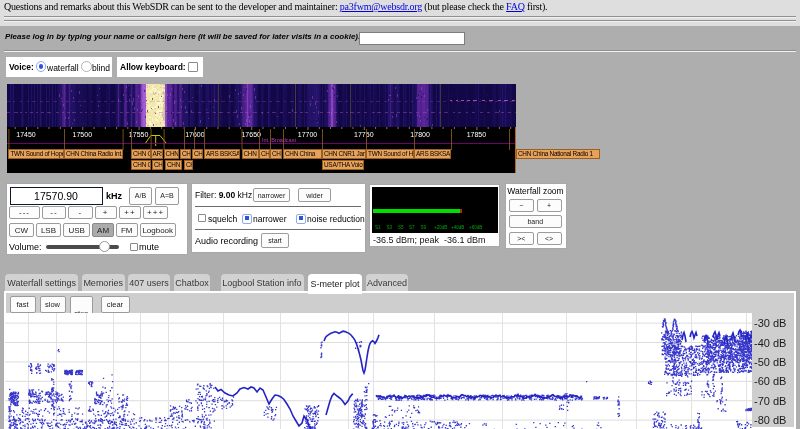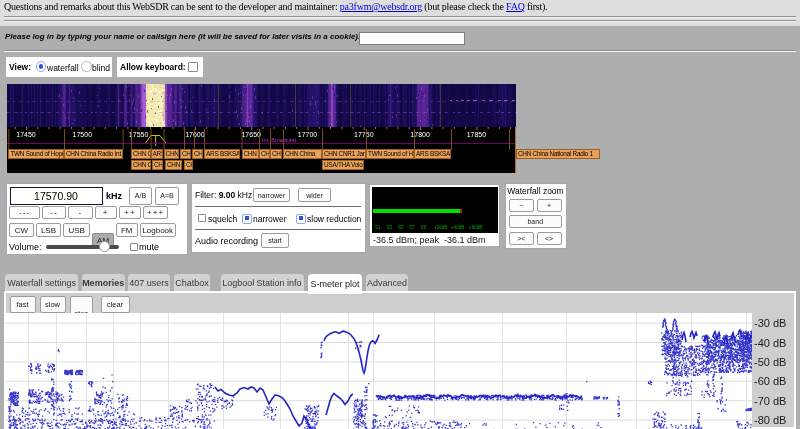--- a/index.html
+++ b/index.html
@@ -25,21 +25,21 @@
 <div class="abs" style="left:4px;top:1px;font-family:'Liberation Serif',serif;font-size:10px;color:#000;letter-spacing:-0.22px;white-space:nowrap">Questions and remarks about this WebSDR can be sent to the developer and maintainer: <span style="color:#0000dd;text-decoration:underline">pa3fwm@websdr.org</span> (but please check the <span style="color:#0000dd;text-decoration:underline">FAQ</span> first).</div>
 <div class="hr2" style="top:15.5px"></div>
 <div class="hr2" style="top:20px"></div>
 
 <div class="abs" style="left:5px;top:32px;font-size:8px;font-weight:bold;font-style:italic;color:#000;white-space:nowrap">Please log in by typing your name or callsign here (it will be saved for later visits in a cookie):</div>
 <div class="abs" style="left:359px;top:31.5px;width:106px;height:13.5px;background:#fff;border:1px solid #7e7e7e"></div>
 <div class="hr2" style="top:50px"></div>
 
 <div class="abs" style="left:6px;top:56.5px;width:106px;height:20.5px;background:#fff"></div>
 <div class="abs" style="left:116.5px;top:56.5px;width:86px;height:20.5px;background:#fff"></div>
-<div class="abs" style="left:9px;top:62px;font-size:8.5px;font-weight:bold">View:</div>
+<div class="abs" style="left:9px;top:62px;font-size:8.5px;font-weight:bold">Voice:</div>
 <div class="abs" style="left:35.5px;top:61px;width:10.5px;height:10.5px;border:1.5px solid #91a9ec;border-radius:50%;background:#fff"></div>
 <div class="abs" style="left:38.5px;top:64px;width:4.8px;height:4.8px;background:#2b52df;border-radius:50%"></div>
 <div class="abs" style="left:47px;top:62.5px;font-size:8.5px">waterfall</div>
 <div class="abs" style="left:81px;top:61px;width:10.5px;height:10.5px;border:1px solid #b4b4b4;border-radius:50%;background:#fff"></div>
 <div class="abs" style="left:92px;top:62.5px;font-size:8.5px">blind</div>
 <div class="abs" style="left:120px;top:62px;font-size:8.5px;font-weight:bold">Allow keyboard:</div>
 <div class="cb" style="left:188px;top:61.5px;width:10px;height:10px"></div>
 
 <div class="abs" style="left:7px;top:84px;width:509px;height:89px;background:#000">
   <div class="abs" style="left:0;top:0;width:509px;height:43px;overflow:hidden">
@@ -540,40 +540,40 @@
 <div class="btn" style="left:155px;top:186.5px;width:24px;height:18px;font-size:7px">A=B</div>
 <div class="btn" style="left:9px;top:206px;width:31px;height:13px;font-size:8px;letter-spacing:1px">---</div>
 <div class="btn" style="left:41.8px;top:206px;width:24.2px;height:13px;font-size:8px;letter-spacing:1px">--</div>
 <div class="btn" style="left:68.2px;top:206px;width:24.4px;height:13px;font-size:8px;letter-spacing:1px">-</div>
 <div class="btn" style="left:94.5px;top:206px;width:22.4px;height:13px;font-size:8px;letter-spacing:1px">+</div>
 <div class="btn" style="left:118.8px;top:206px;width:22.3px;height:13px;font-size:8px;letter-spacing:1px">++</div>
 <div class="btn" style="left:143px;top:206px;width:25.2px;height:13px;font-size:8px;letter-spacing:1px">+++</div>
 <div class="btn" style="left:9px;top:223px;width:24.7px;height:14px;font-size:8px;">CW</div>
 <div class="btn" style="left:35.6px;top:223px;width:25.7px;height:14px;font-size:8px;">LSB</div>
 <div class="btn" style="left:63.2px;top:223px;width:27.1px;height:14px;font-size:8px;">USB</div>
-<div class="btn" style="left:92.2px;top:233px;width:21.8px;height:14px;font-size:8px;background:#ababab;border-color:#8a8a8a;">AM</div>
+<div class="btn" style="left:92.2px;top:223px;width:21.8px;height:14px;font-size:8px;background:#ababab;border-color:#8a8a8a;">AM</div>
 <div class="btn" style="left:115.7px;top:223px;width:22.1px;height:14px;font-size:8px;">FM</div>
 <div class="btn" style="left:139.7px;top:223px;width:36.1px;height:14px;font-size:8px;">Logbook</div>
 <div class="abs" style="left:9px;top:242px;font-size:9px">Volume:</div>
 <div class="abs" style="left:46px;top:245px;width:73px;height:4px;background:#4a4a4a;border-radius:2px"></div>
 <div class="abs" style="left:98.5px;top:241px;width:11px;height:11px;background:#fff;border:1px solid #999;border-radius:50%"></div>
 <div class="cb" style="left:129.5px;top:243px"></div>
 <div class="abs" style="left:139px;top:242px;font-size:9px">mute</div>
 
 <div class="panel" style="left:191px;top:183px;width:174.5px;height:70px"></div>
 <div class="abs" style="left:195px;top:190px;font-size:8.5px">Filter: <b>9.00</b> kHz</div>
 <div class="btn" style="left:253px;top:188px;width:37px;height:14px;font-size:7px">narrower</div>
 <div class="btn" style="left:298px;top:188px;width:33px;height:14px;font-size:7px">wider</div>
 <div class="abs" style="left:195px;top:205.5px;width:166px;height:1px;background:#6b6b6b"></div>
 <div class="cb" style="left:198px;top:214px"></div>
 <div class="abs" style="left:208px;top:213.5px;font-size:8.5px">squelch</div>
 <div class="cbc" style="left:242px;top:213.5px"></div>
 <div class="abs" style="left:253px;top:213.5px;font-size:8.5px">narrower</div>
 <div class="cbc" style="left:296px;top:213.5px"></div>
-<div class="abs" style="left:307px;top:213.5px;font-size:8.5px">slow reduction</div>
+<div class="abs" style="left:307px;top:213.5px;font-size:8.5px">noise reduction</div>
 <div class="abs" style="left:195px;top:229px;width:166px;height:1px;background:#6b6b6b"></div>
 <div class="abs" style="left:195px;top:236px;font-size:9px">Audio recording</div>
 <div class="btn" style="left:261px;top:233px;width:28px;height:15px;font-size:7px">start</div>
 
 <div class="panel" style="left:368.5px;top:183.5px;width:131px;height:63.5px"></div>
 <div class="abs" style="left:372px;top:186.5px;width:125.5px;height:46.5px;background:#000"></div>
 <div class="abs" style="left:372.5px;top:209px;width:87px;height:3.5px;background:#00e000"></div>
 <div class="abs" style="left:459.5px;top:209px;width:2px;height:3.5px;background:#a03010"></div>
 <div class="glab" style="left:375px;top:225px">S1</div>
 <div class="glab" style="left:386.5px;top:225px">S3</div>
@@ -587,21 +587,21 @@
 
 <div class="panel" style="left:505px;top:183px;width:61.5px;height:66px"></div>
 <div class="abs" style="left:505px;top:186px;width:61px;text-align:center;font-size:8.5px">Waterfall zoom</div>
 <div class="btn" style="left:509px;top:198.5px;width:24.5px;height:13px;font-size:7px">−</div>
 <div class="btn" style="left:536.5px;top:198.5px;width:25px;height:13px;font-size:7px">+</div>
 <div class="btn" style="left:509px;top:215px;width:52.5px;height:13px;font-size:7px">band</div>
 <div class="btn" style="left:509px;top:232px;width:24.5px;height:13px;font-size:7px">&gt;&lt;</div>
 <div class="btn" style="left:536.5px;top:232px;width:25px;height:13px;font-size:7px">&lt;&gt;</div>
 
 <div class="tab" style="left:5.3px;width:72.7px;">Waterfall settings</div>
-<div class="tab" style="left:81.6px;width:43.1px;font-weight:bold;">Memories</div>
+<div class="tab" style="left:81.6px;width:43.1px;">Memories</div>
 <div class="tab" style="left:128px;width:42px;">407 users</div>
 <div class="tab" style="left:173.7px;width:36.8px;">Chatbox</div>
 <div class="tab" style="left:221px;width:37px;">Logbook</div>
 <div class="tab" style="left:254px;width:50px;">Station info</div>
 <div class="tab" style="left:308px;width:54px;background:#fff;height:20px;z-index:5;color:#222;">S-meter plot</div>
 <div class="tab" style="left:365.8px;width:42.2px;">Advanced</div>
 
 <div class="abs" style="left:4px;top:291px;width:792px;height:138px;background:#cecece;border:2.5px solid #fff"></div>
 <div class="btn" style="left:9.5px;top:296px;width:26px;height:17px;font-size:7.5px">fast</div>
 <div class="btn" style="left:39.5px;top:296px;width:26px;height:17px;font-size:7.5px">slow</div>

